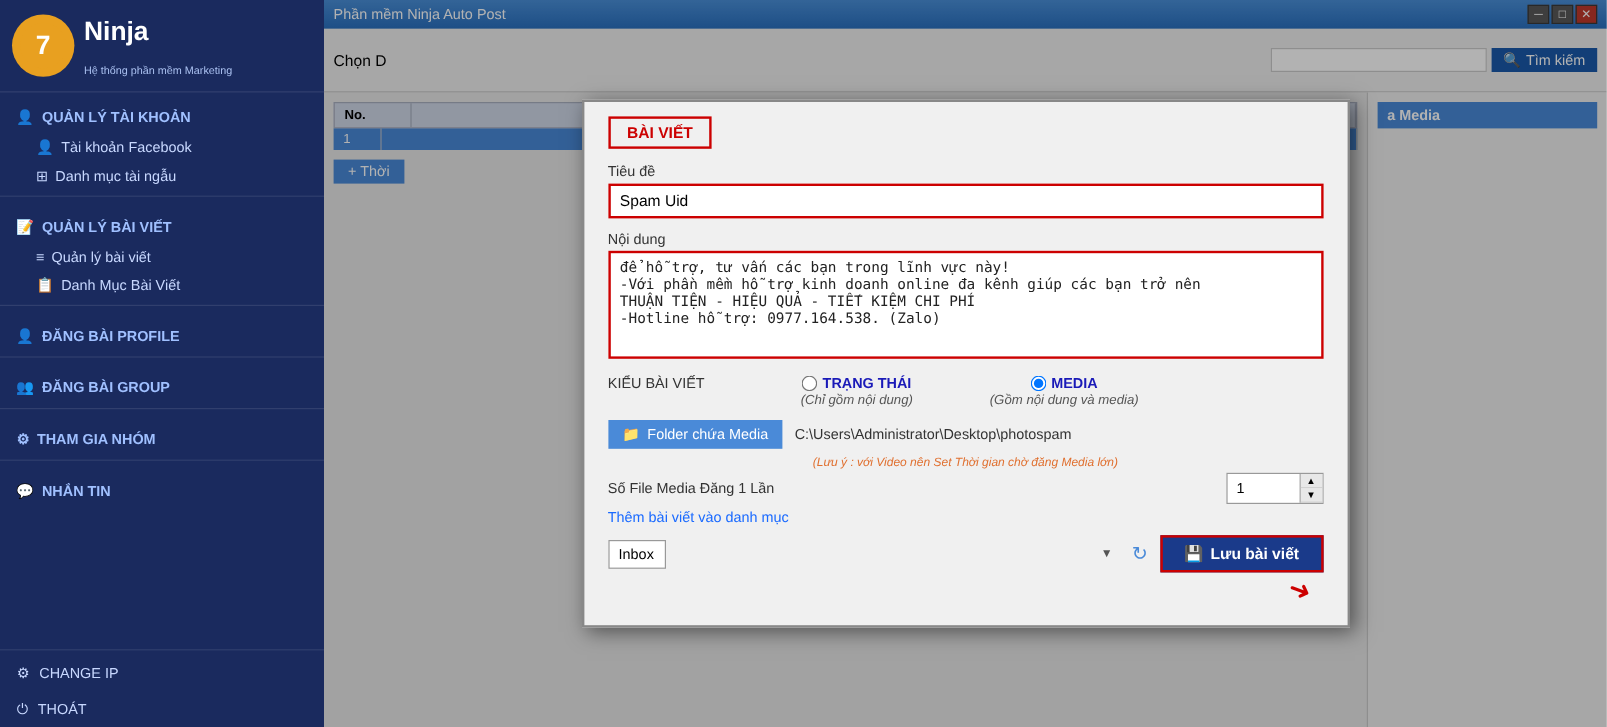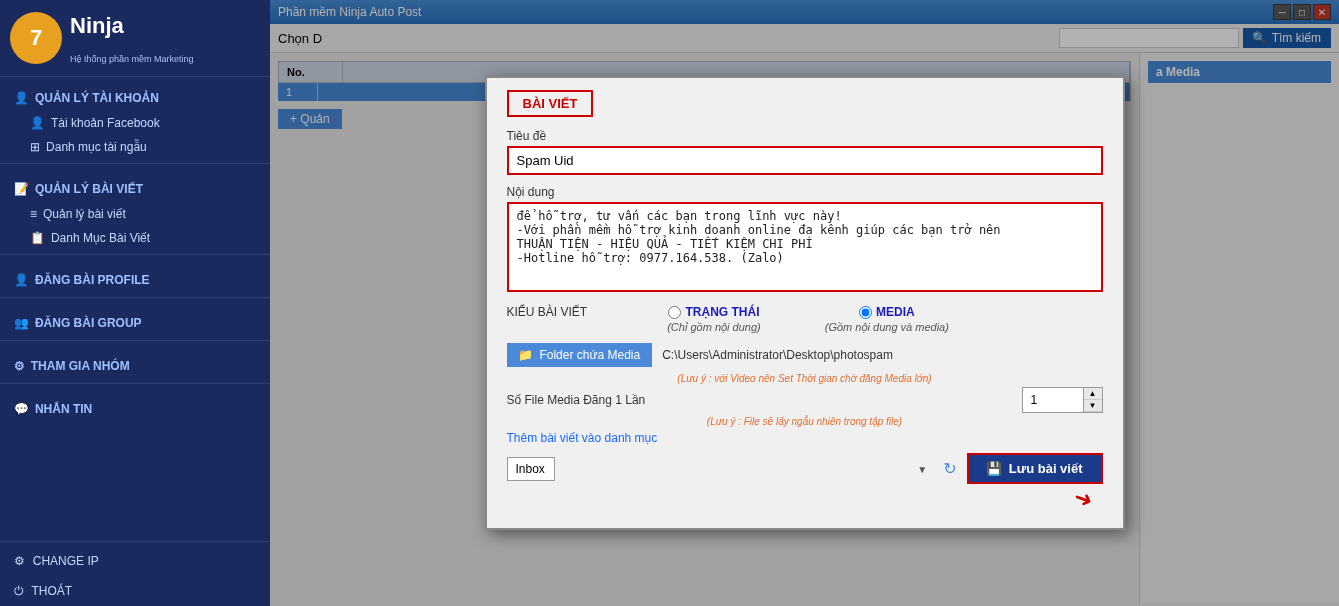--- a/index.html
+++ b/index.html
@@ -118,21 +118,21 @@
       font-size: 10px;
       display: flex; align-items: center; justify-content: center;
       cursor: pointer;
       border: 1px solid #3a3a3a;
     }
     .bg-window-btn.close { background: #c0392b; }
 
     .bg-window-toolbar {
       background: #f0f0f0;
       border-bottom: 1px solid #ccc;
-      padding: 4px 8px;
+      padding: 16px 8px;
       display: flex;
       align-items: center;
       gap: 8px;
     }
     .bg-window-content {
       display: flex;
       height: calc(100% - 56px);
     }
     .bg-window-table {
       flex: 1;
@@ -536,21 +536,21 @@
         <div class="table-header">
           <div class="table-header-cell" style="width:64px">No.</div>
           <div class="table-header-cell" style="flex:1"></div>
         </div>
         <div class="table-row-selected">
           <div class="table-cell" style="width:40px">1</div>
           <div class="table-cell" style="flex:1"></div>
         </div>
         <div style="margin-top:8px">
           <button class="add-btn">
-            <span>+ Quản</span>
+            <span>+ Thời</span>
           </button>
         </div>
       </div>
       <div class="bg-window-right">
         <div style="background:#4a8ad8;color:white;padding:4px 8px;font-size:12px;font-weight:bold;">a Media</div>
       </div>
     </div>
   </div>
 
   <div class="dialog-overlay">
@@ -613,21 +613,20 @@
           <div class="spinner-input">
             <span class="spinner-value">1</span>
             <div class="spinner-btns">
               <button class="spinner-btn">▲</button>
               <button class="spinner-btn">▼</button>
             </div>
           </div>
         </div>
 
         
-        <div class="note-text">(Lưu ý : File sẽ lấy ngẫu nhiên trong tập file)</div>
 
         
         <a class="add-to-category">Thêm bài viết vào danh mục</a>
 
         
         <div class="bottom-row">
           <div class="select-wrapper" style="flex:1">
             <select class="category-select">
               <option>Inbox</option>
             </select>

